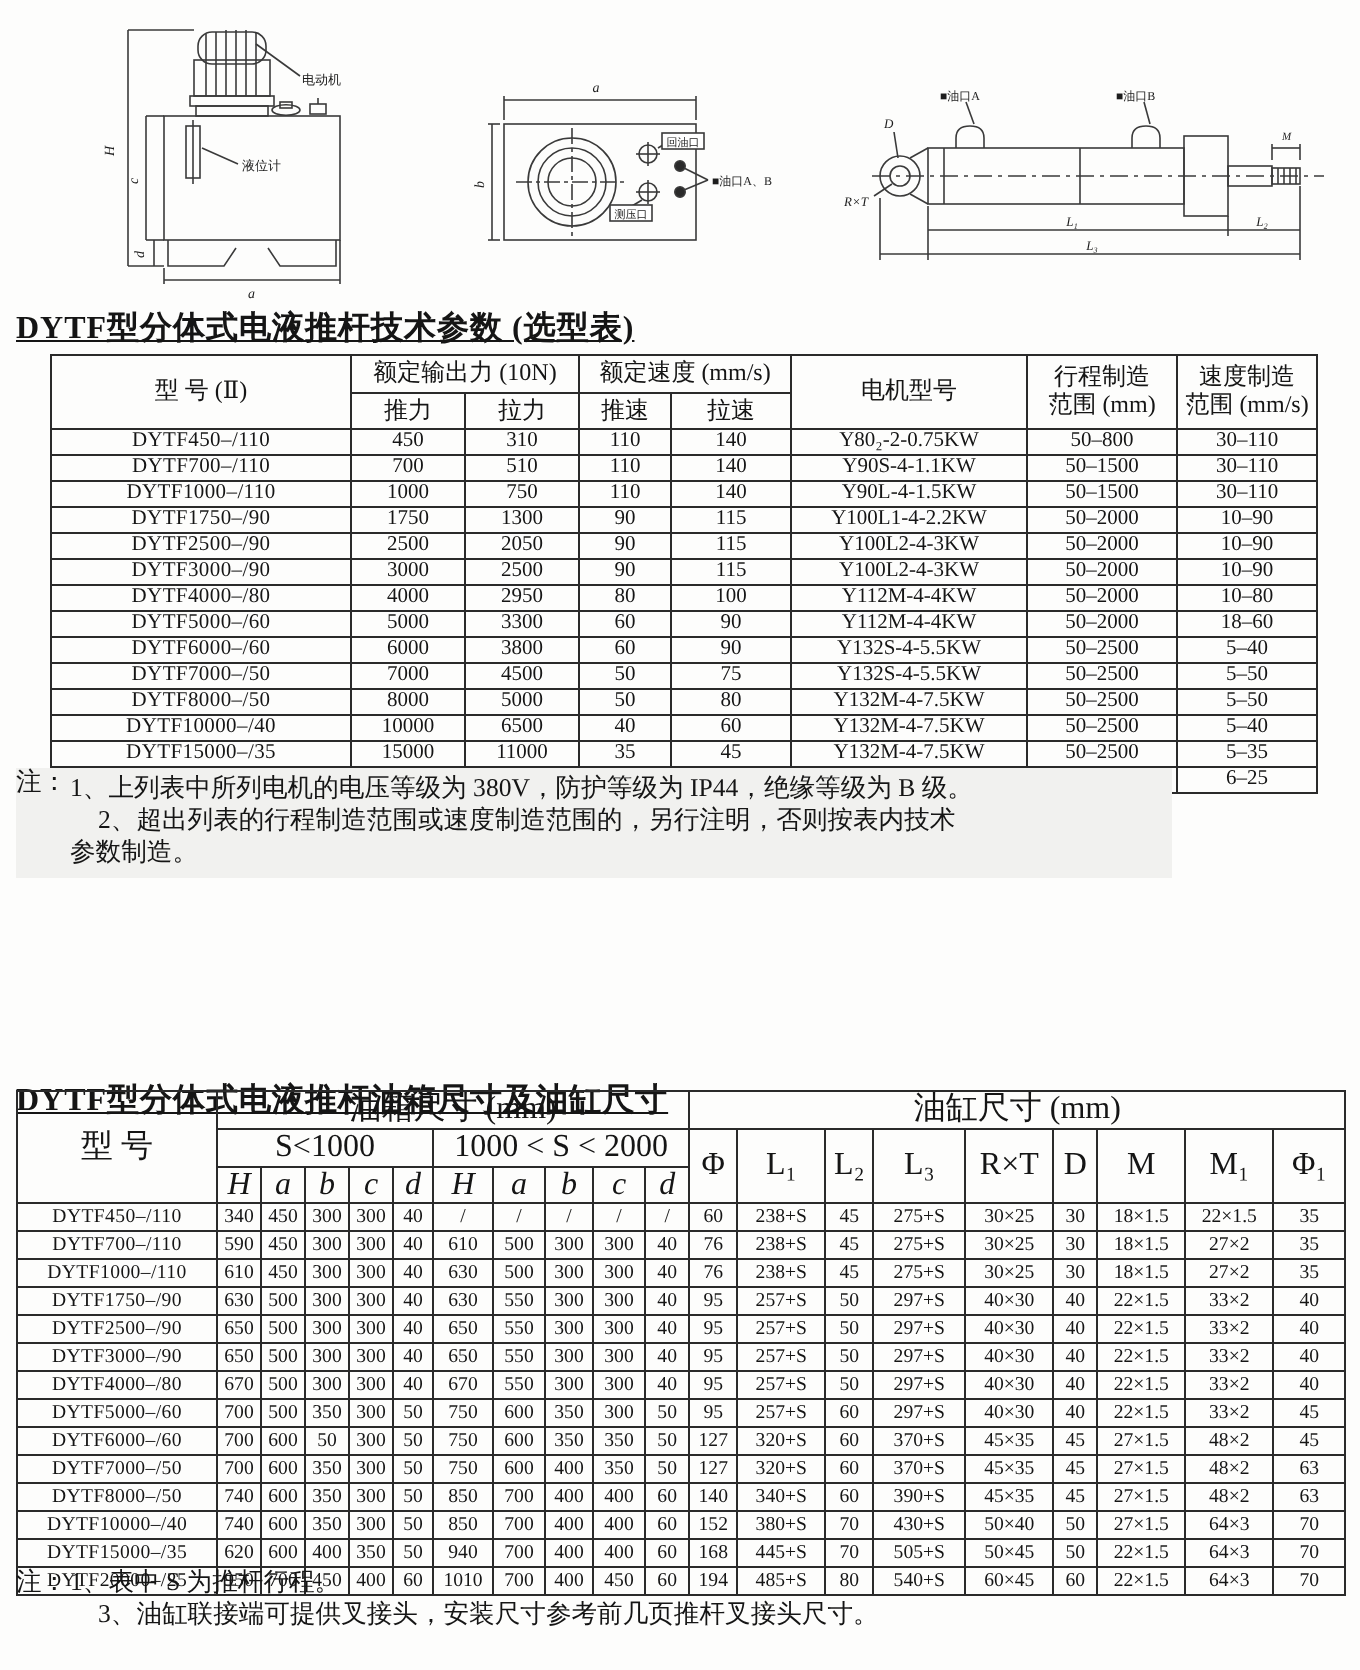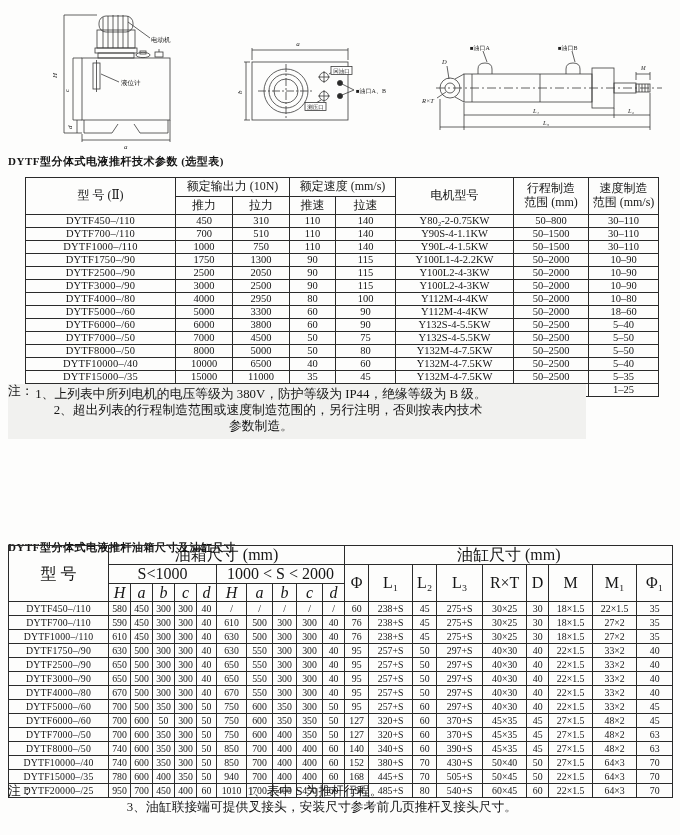--- a/index.html
+++ b/index.html
@@ -2,21 +2,21 @@
 <html><head>
 <meta charset="utf-8">
 <style>
   html,body{margin:0;padding:0;background:#e8e8e8;}
   .page{
     position:relative;width:680px;height:835px;background:#fdfdfc;
     font-family:"Liberation Serif","DejaVu Serif",serif;color:#151515;
     overflow:hidden;margin:0 auto;
   }
   .abs{position:absolute;}
-  .title{font-size:11px;font-weight:bold;letter-spacing:0.5px;white-space:nowrap;}
+  .title{font-size:16px;font-weight:bold;letter-spacing:0.5px;white-space:nowrap;text-decoration:underline;}
 
   
   table{border-collapse:collapse;table-layout:fixed;}
   .dtable{border:1.6px solid #1c1c1c;}
   .dtable th,.dtable td{
     border:1px solid #2a2a2a;text-align:center;vertical-align:middle;
     padding:0 1px;overflow:hidden;white-space:nowrap;
   }
   .t1{width:633px;font-size:10.5px;}
   .t1 thead th{font-weight:normal;font-size:12px;white-space:pre-line;line-height:1.15;}
@@ -28,21 +28,21 @@
   .t2 thead tr.h1 th{height:15px;}
   .t2 thead tr.h2 th{height:18px;}
   .t2 thead tr.h3 th{height:13px;}
   .t2 thead th.sub{font-style:italic;font-family:"Liberation Serif",serif;}
   .t2 tbody td{height:13px;line-height:13px;font-size:9.8px;}
   td.model{text-align:center;font-size:10.3px;letter-spacing:0.2px;}
 
   
   .notes{font-size:12.8px;line-height:1.24;}
   .notes .prefix{position:absolute;left:0;top:0;}
-  .notes .note-items{margin-left:27px;text-align:center;}
+  .notes .note-items{margin-left:27px;}
   .note-item{text-indent:0;}
   .note-item + .note-item{text-indent:14px;}
   .notes1-bg{background:#f1f1ef;}
 
   
   svg text{font-family:"Liberation Serif","DejaVu Serif",serif;fill:#1d1d1d;stroke:none;}
 </style>
 </head>
 <body>
 
@@ -344,21 +344,21 @@
           <td>5–35</td>
         </tr>
         <tr>
           <td class="model">DYTF20000–/25</td>
           <td>20000</td>
           <td>15000</td>
           <td>25</td>
           <td>35</td>
           <td>Y132M-4-7.5KW</td>
           <td>50–2500</td>
-          <td>1–25</td>
+          <td>6–25</td>
         </tr>
       </tbody>
   </table>
 
   <div class="abs notes notes1-bg" style="top:384px;left:8px;width:568px;padding:3px 10px 4px 0;">
     <span class="prefix">注：</span>
     <div class="note-items" style="width:452px">
         <div class="note-item">1、上列表中所列电机的电压等级为 380V，防护等级为 IP44，绝缘等级为 B 级。</div>
         <div class="note-item">2、超出列表的行程制造范围或速度制造范围的，另行注明，否则按表内技术参数制造。</div>
       </div>
@@ -417,21 +417,21 @@
           <th class="sub">H</th>
           <th class="sub">a</th>
           <th class="sub">b</th>
           <th class="sub">c</th>
           <th class="sub">d</th>
         </tr>
     </thead>
     <tbody>
         <tr>
           <td class="model">DYTF450–/110</td>
-          <td>580</td>
+          <td>340</td>
           <td>450</td>
           <td>300</td>
           <td>300</td>
           <td>40</td>
           <td>/</td>
           <td>/</td>
           <td>/</td>
           <td>/</td>
           <td>/</td>
           <td>60</td>
@@ -681,21 +681,21 @@
           <td>70</td>
           <td>430+S</td>
           <td>50×40</td>
           <td>50</td>
           <td>27×1.5</td>
           <td>64×3</td>
           <td>70</td>
         </tr>
         <tr>
           <td class="model">DYTF15000–/35</td>
-          <td>780</td>
+          <td>620</td>
           <td>600</td>
           <td>400</td>
           <td>350</td>
           <td>50</td>
           <td>940</td>
           <td>700</td>
           <td>400</td>
           <td>400</td>
           <td>60</td>
           <td>168</td>

